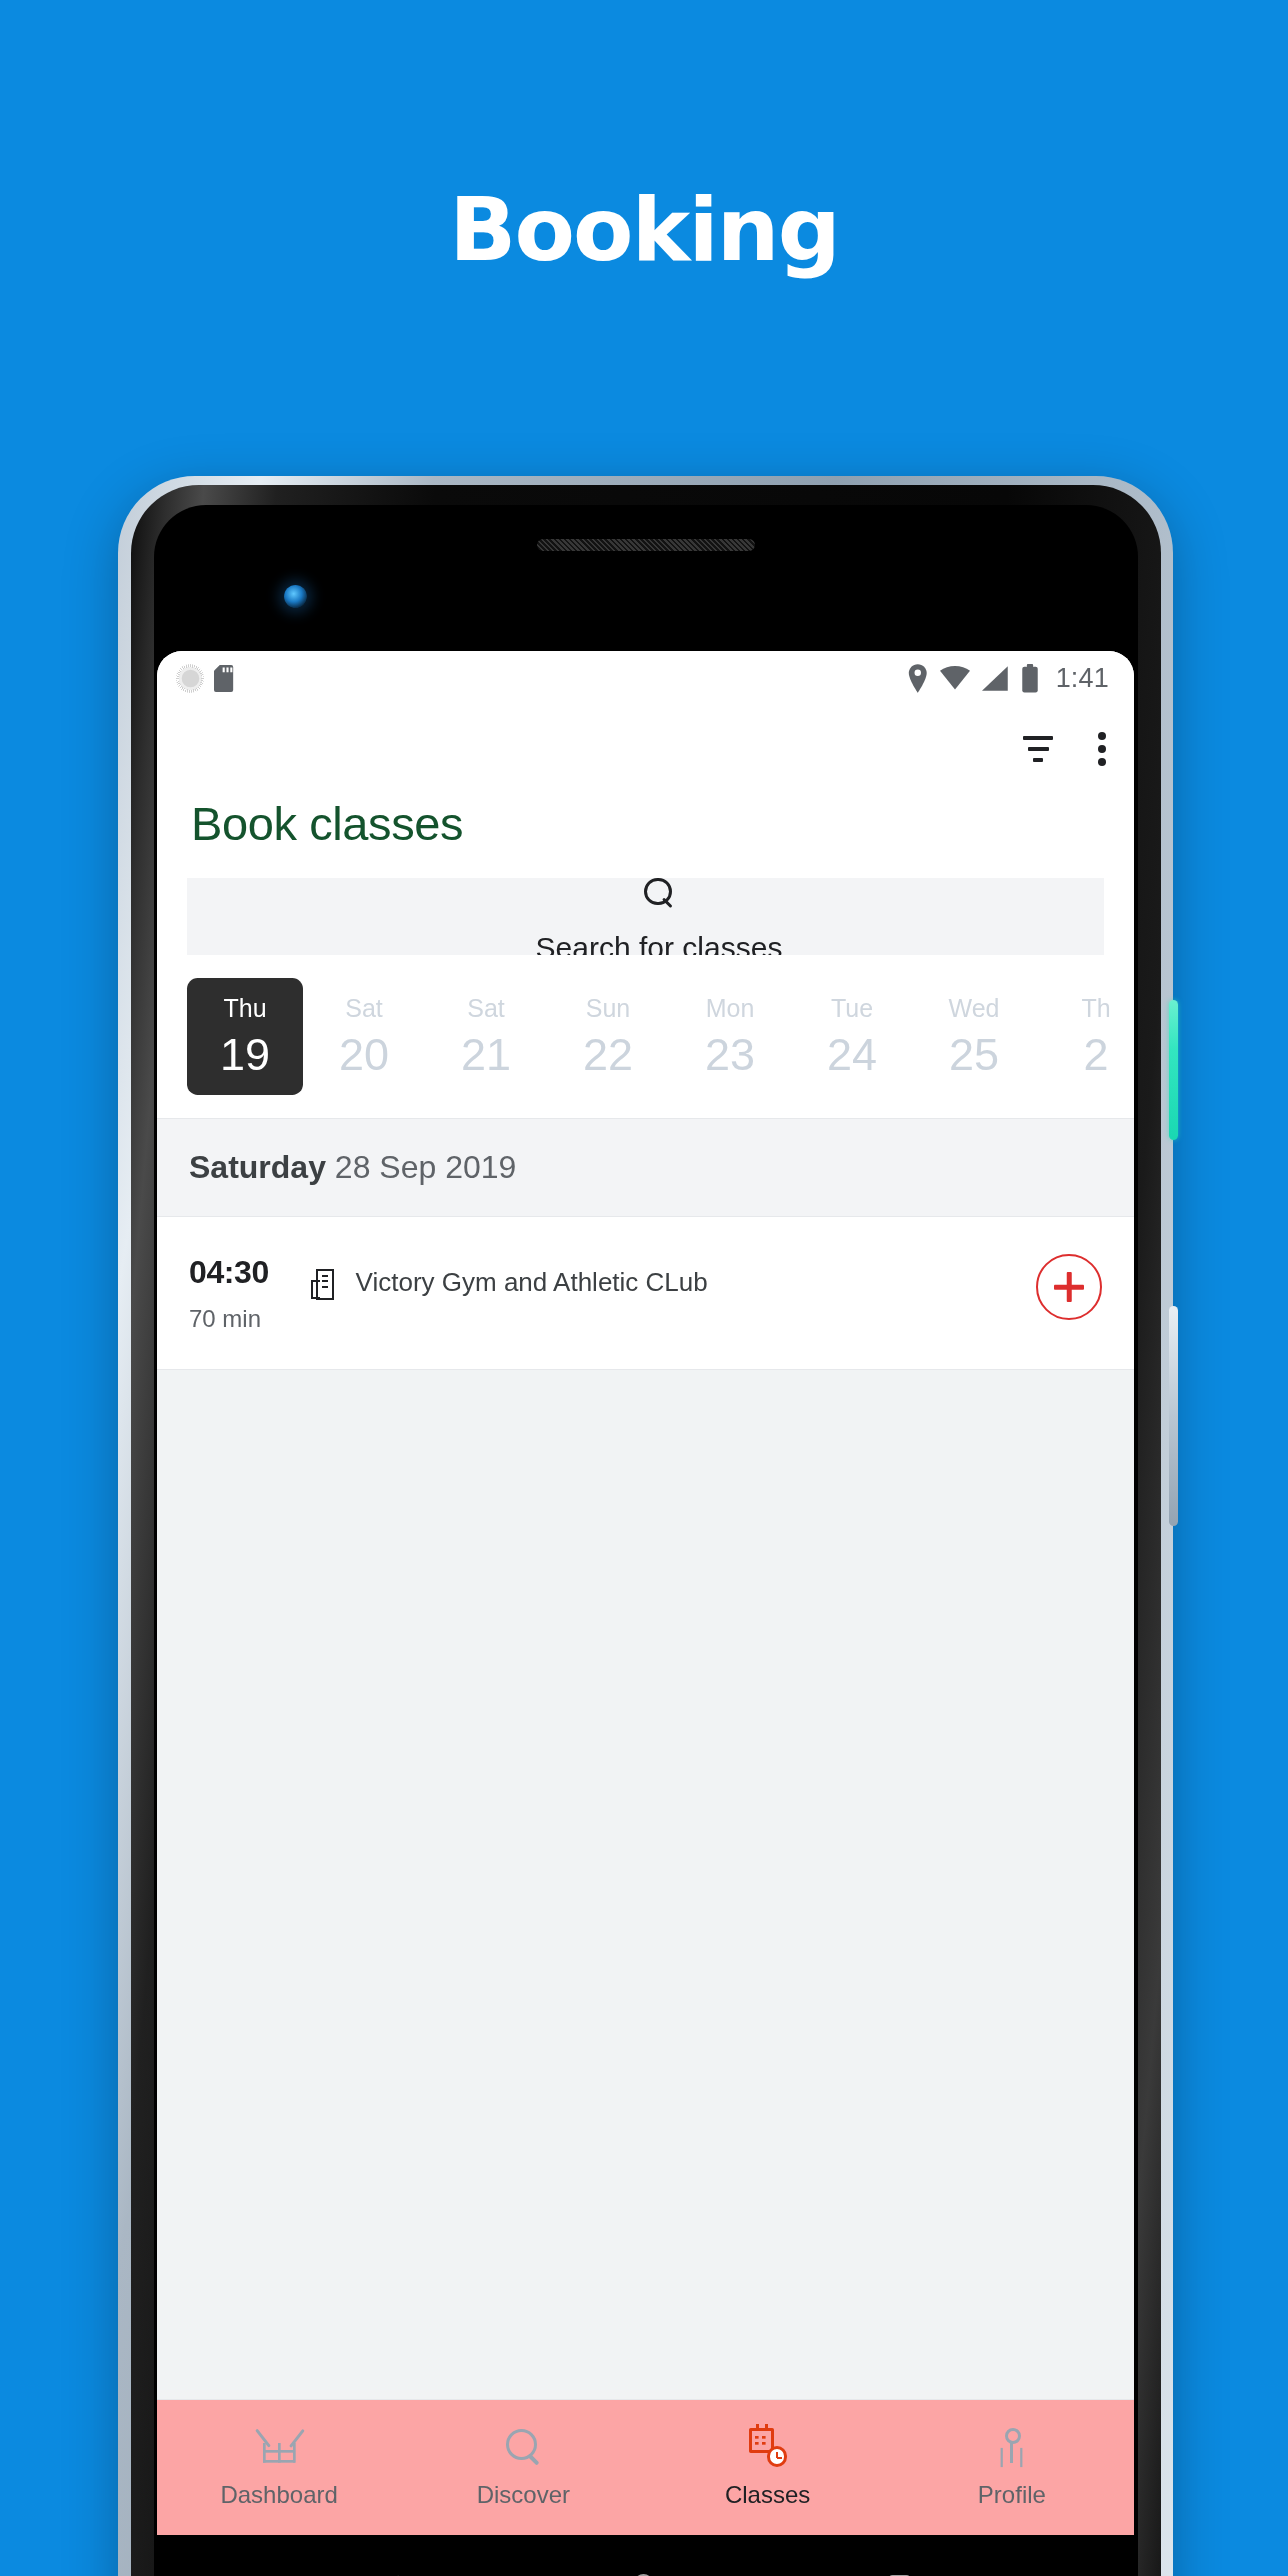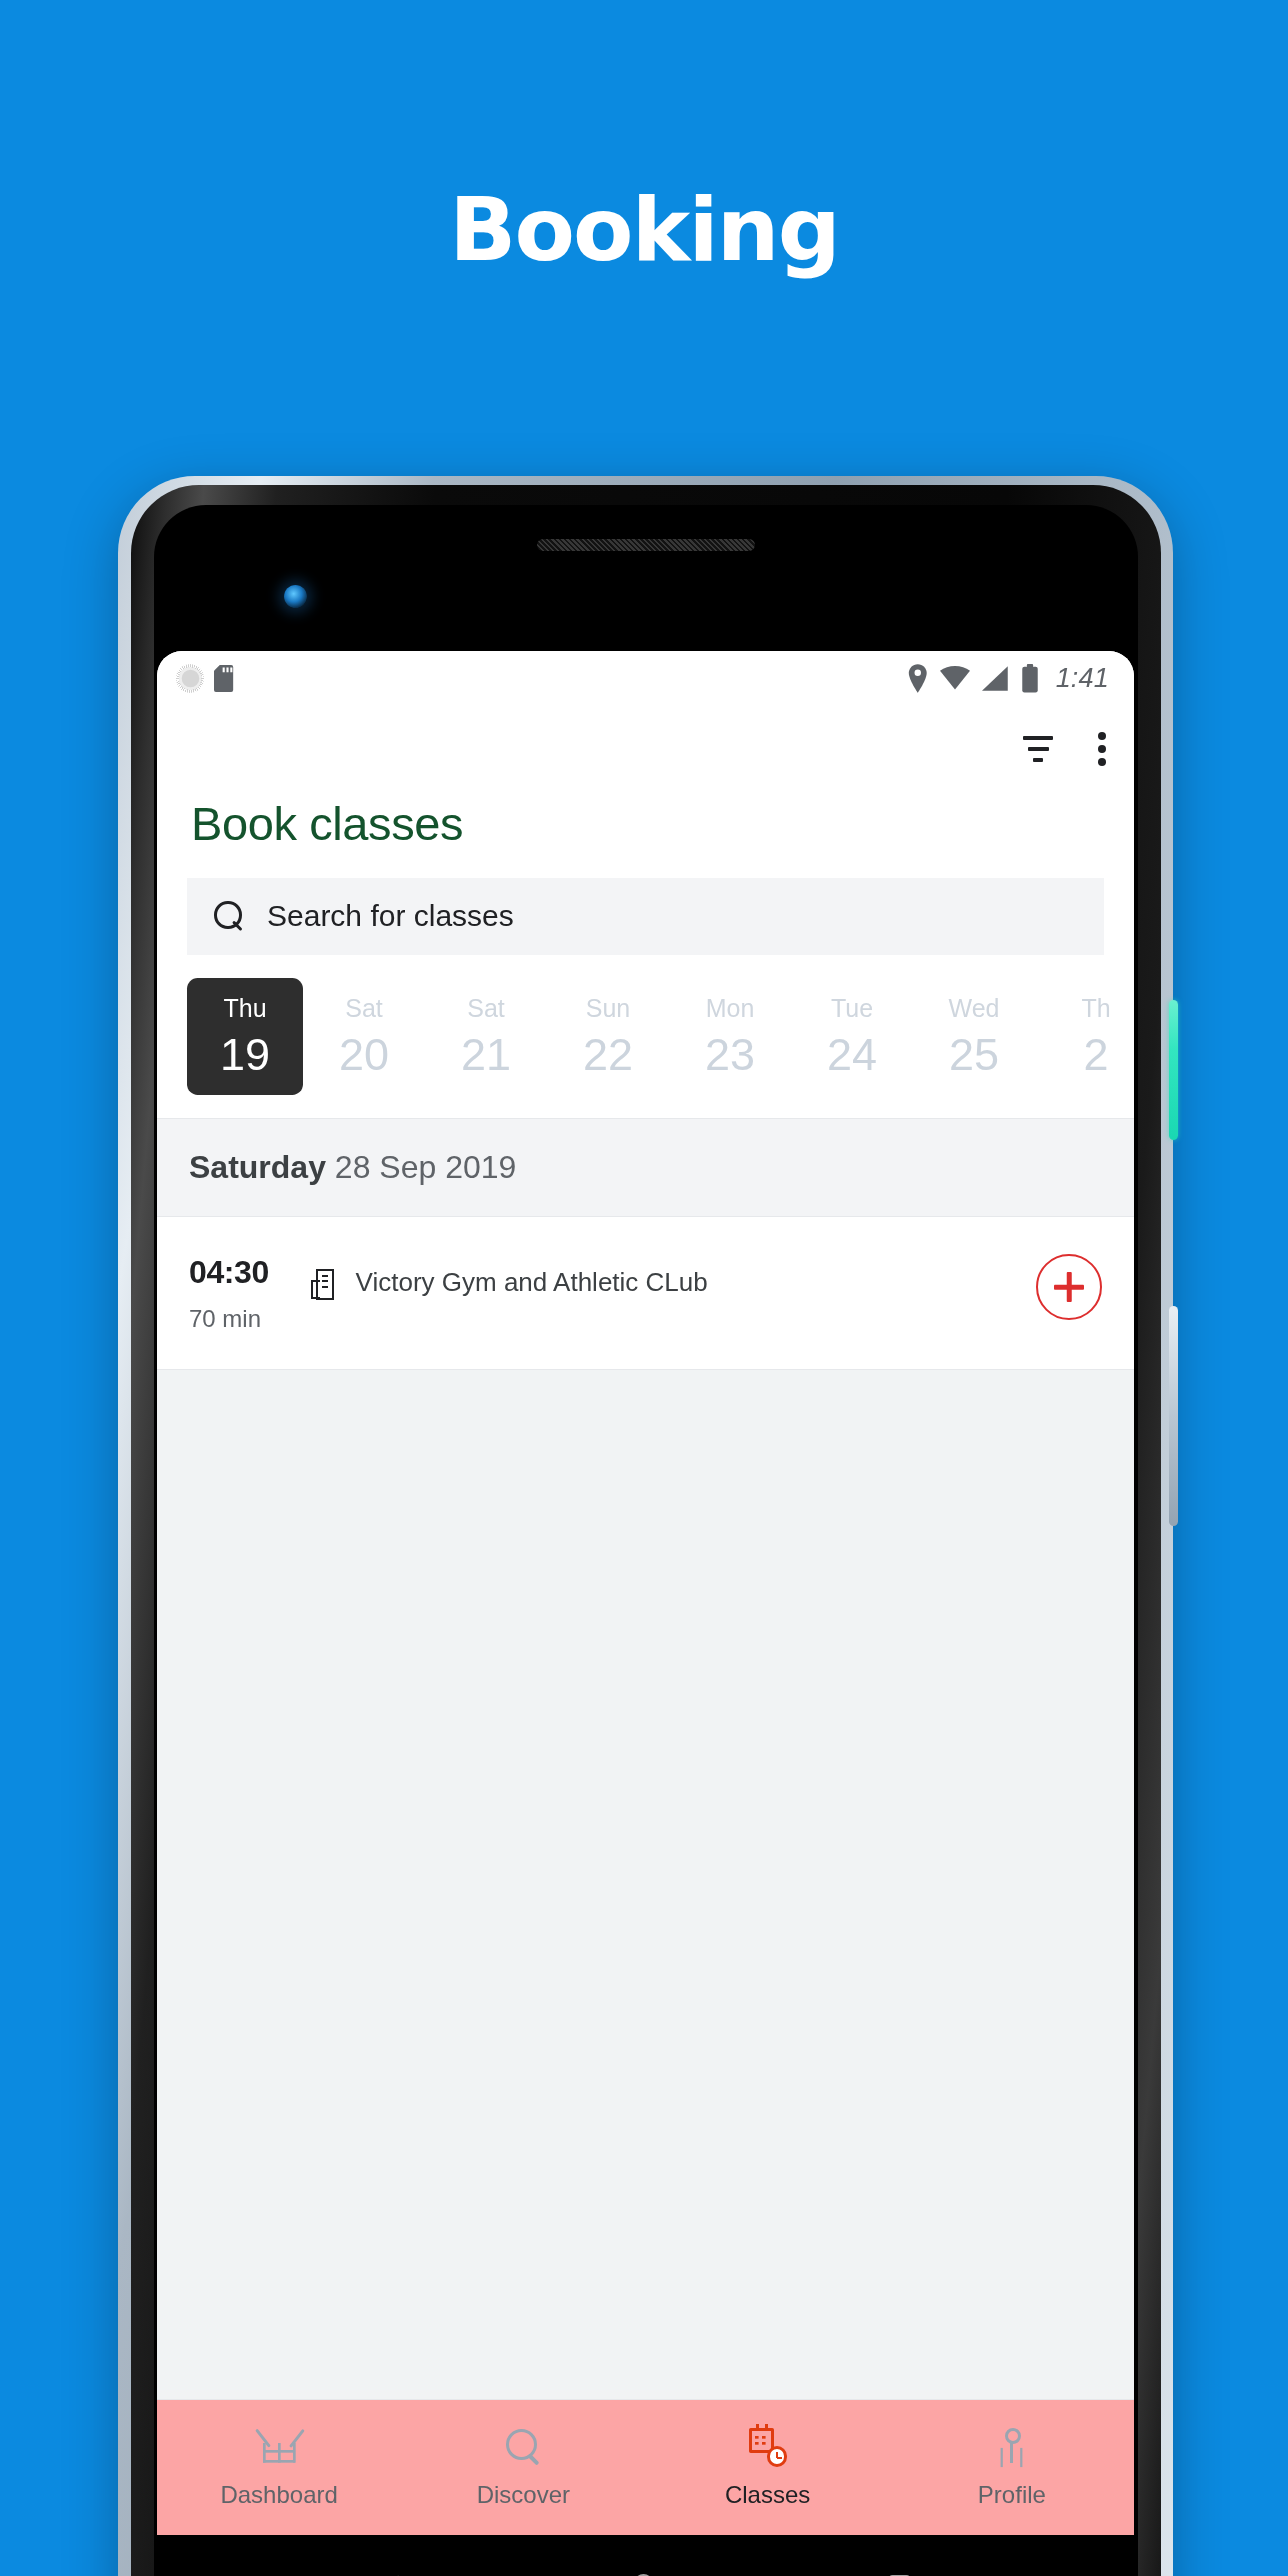--- a/index.html
+++ b/index.html
@@ -96,21 +96,21 @@
   
   .statusbar {
     height: 55px; flex: none;
     display: flex; align-items: center;
     padding: 0 25px 0 21.5px;
     background: #fff;
     color: #5f6368;
   }
   .sb-left { display: flex; align-items: center; gap: 12.5px; }
   .sb-right { margin-left: auto; display: flex; align-items: center; gap: 11.6px; }
-  .sb-time { font-size: 27px; color: #5f6368; letter-spacing: 0.2px; margin-left: 5.4px; font-style: italic; }
+  .sb-time { font-size: 27px; color: #5f6368; letter-spacing: 0.2px; margin-left: 5.4px; }
   .sunburst {
     width: 23px; height: 23px; border-radius: 50%;
     background: #d6d6d6;
     box-shadow: inset 0 0 0 2.7px #eeeeee;
     position: relative;
   }
   .sunburst::after {
     content:""; position:absolute; inset:-2.7px; border-radius:50%;
     background: repeating-conic-gradient(#cfcfcf 0 4deg, transparent 4deg 9deg);
     -webkit-mask: radial-gradient(circle, transparent 55%, #000 56%);
@@ -139,21 +139,21 @@
     font-weight: 400;
     letter-spacing: -0.4px;
   }
 
   
   .search-wrap { flex:none; padding: 0 30px; }
   .search-box {
     height: 77px;
     background: #f3f4f6;
     display: flex; align-items: center;
-    padding-left: 27px; gap: 23px;
+    padding-left: 27px; gap: 23px; flex-direction: column;
   }
   .search-glyph { width: 30px; height: 30px; position: relative; flex:none; }
   .search-glyph::before {
     content:""; position:absolute; left:0; top:0;
     width:21.5px; height:21.5px; border:3.1px solid #202124; border-radius:50%;
   }
   .search-glyph::after {
     content:""; position:absolute; left:19px; top:19px;
     width:11.6px; height:3.1px; background:#202124; transform:rotate(45deg);
     transform-origin: left center; border-radius:1.8px;

